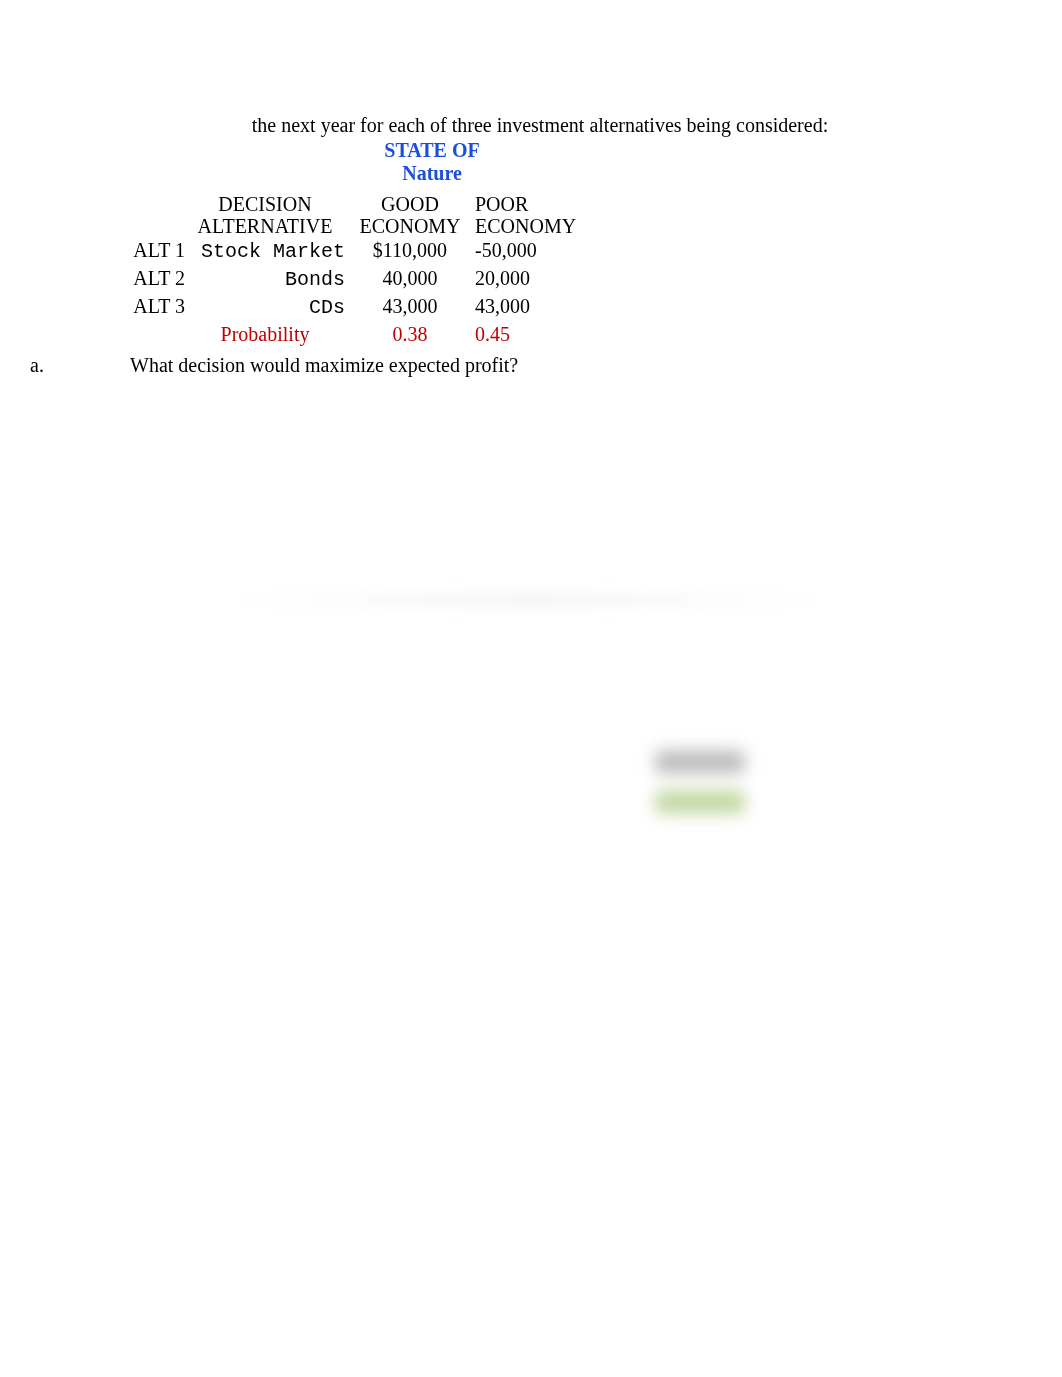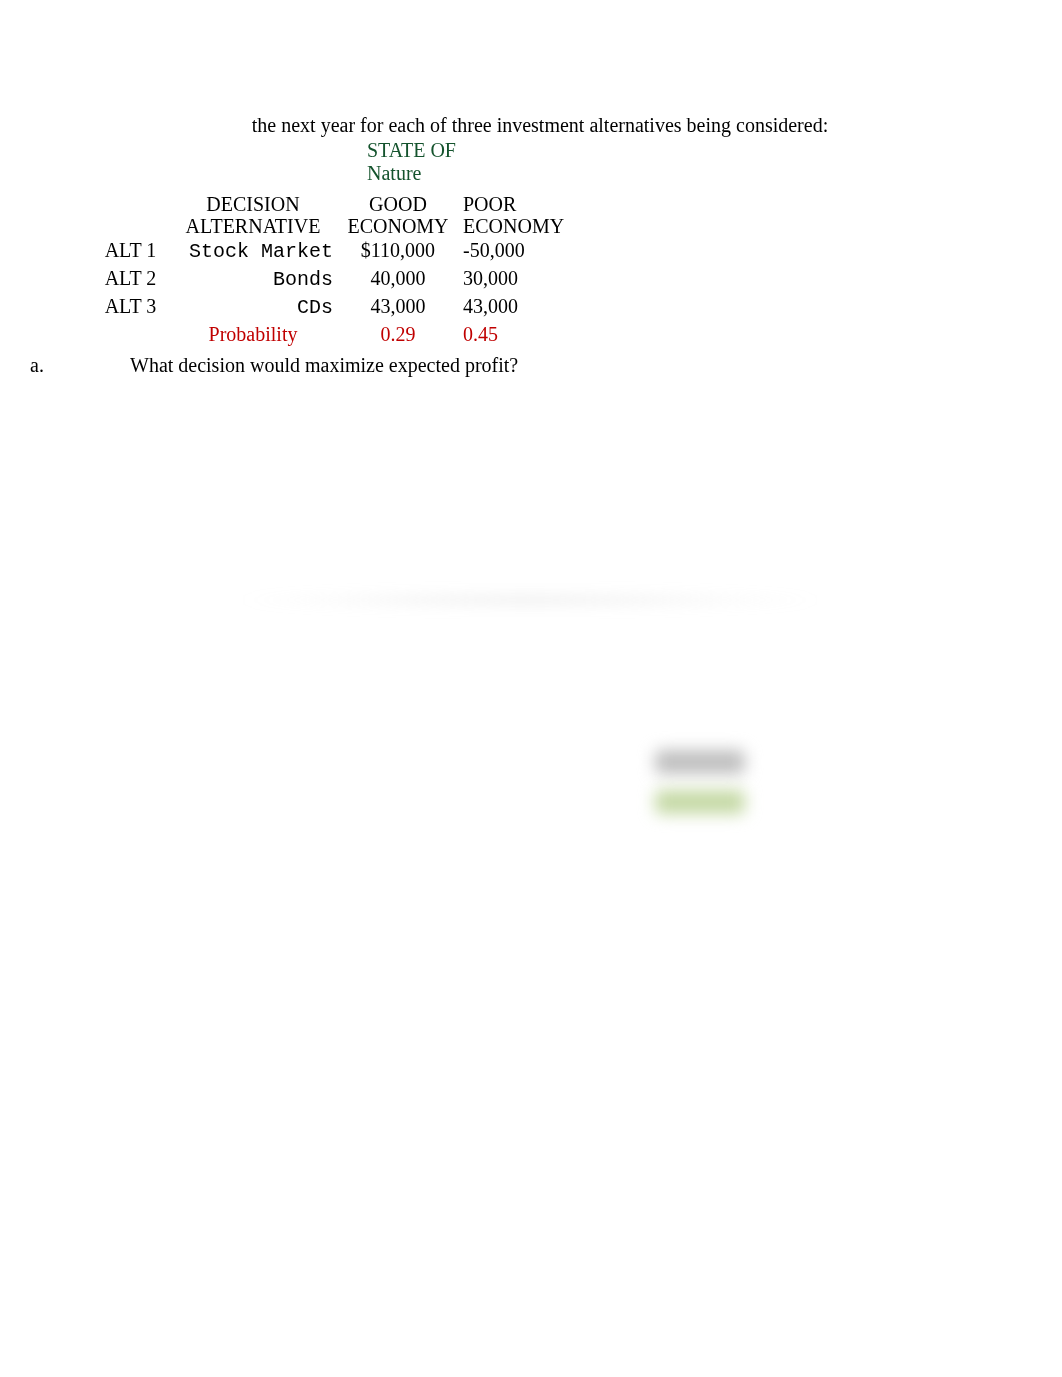--- a/index.html
+++ b/index.html
@@ -24,43 +24,44 @@
     }
     .intro-line {
       line-height: 1.15;
       white-space: nowrap;
     }
     .intro-line2 {
       line-height: 1.15;
       text-align: center;
     }
     .state-header {
-      text-align: left;
-      color: #14532d;
+      text-align: center;
+      color: #1d4ed8;
       margin-top: 2px;
       line-height: 1.15;
       width: 130px;
       margin-left: 287px;
+      font-weight: bold;
     }
     .pay-gap {
       display: inline-block;
       width: 32px;
     }
     .table-area {
       margin-top: 8px;
-      margin-left: 8px;
+      margin-left: 20px;
     }
     .table-row {
       display: flex;
       align-items: baseline;
       line-height: 1.35;
     }
     .col-label {
       width: 85px;
-      text-align: center;
+      text-align: right;
     }
     .col-decision {
       width: 160px;
       text-align: center;
     }
     .col-decision-left {
       width: 160px;
       text-align: right;
       padding-left: 6px;
       font-family: Liberation Mono, monospace;
@@ -160,34 +161,34 @@
       <div class="col-label">ALT 1</div>
       <div class="col-decision-left">Stock Market</div>
       <div class="col-good">$110,000</div>
       <div class="col-poor">-50,000</div>
     </div>
 
     <div class="table-row">
       <div class="col-label">ALT 2</div>
       <div class="col-decision-left">Bonds</div>
       <div class="col-good">40,000</div>
-      <div class="col-poor">30,000</div>
+      <div class="col-poor">20,000</div>
     </div>
 
     <div class="table-row">
       <div class="col-label">ALT 3</div>
       <div class="col-decision-left">CDs</div>
       <div class="col-good">43,000</div>
       <div class="col-poor">43,000</div>
     </div>
 
     <div class="table-row red">
       <div class="col-label"></div>
       <div class="col-decision">Probability</div>
-      <div class="col-good">0.29</div>
+      <div class="col-good">0.38</div>
       <div class="col-poor">0.45</div>
     </div>
 
   </div>
 
 
   <div class="question-row">
     <div class="q-letter">a.</div>
     <div class="q-text">What decision would maximize expected profit?</div>
   </div>

